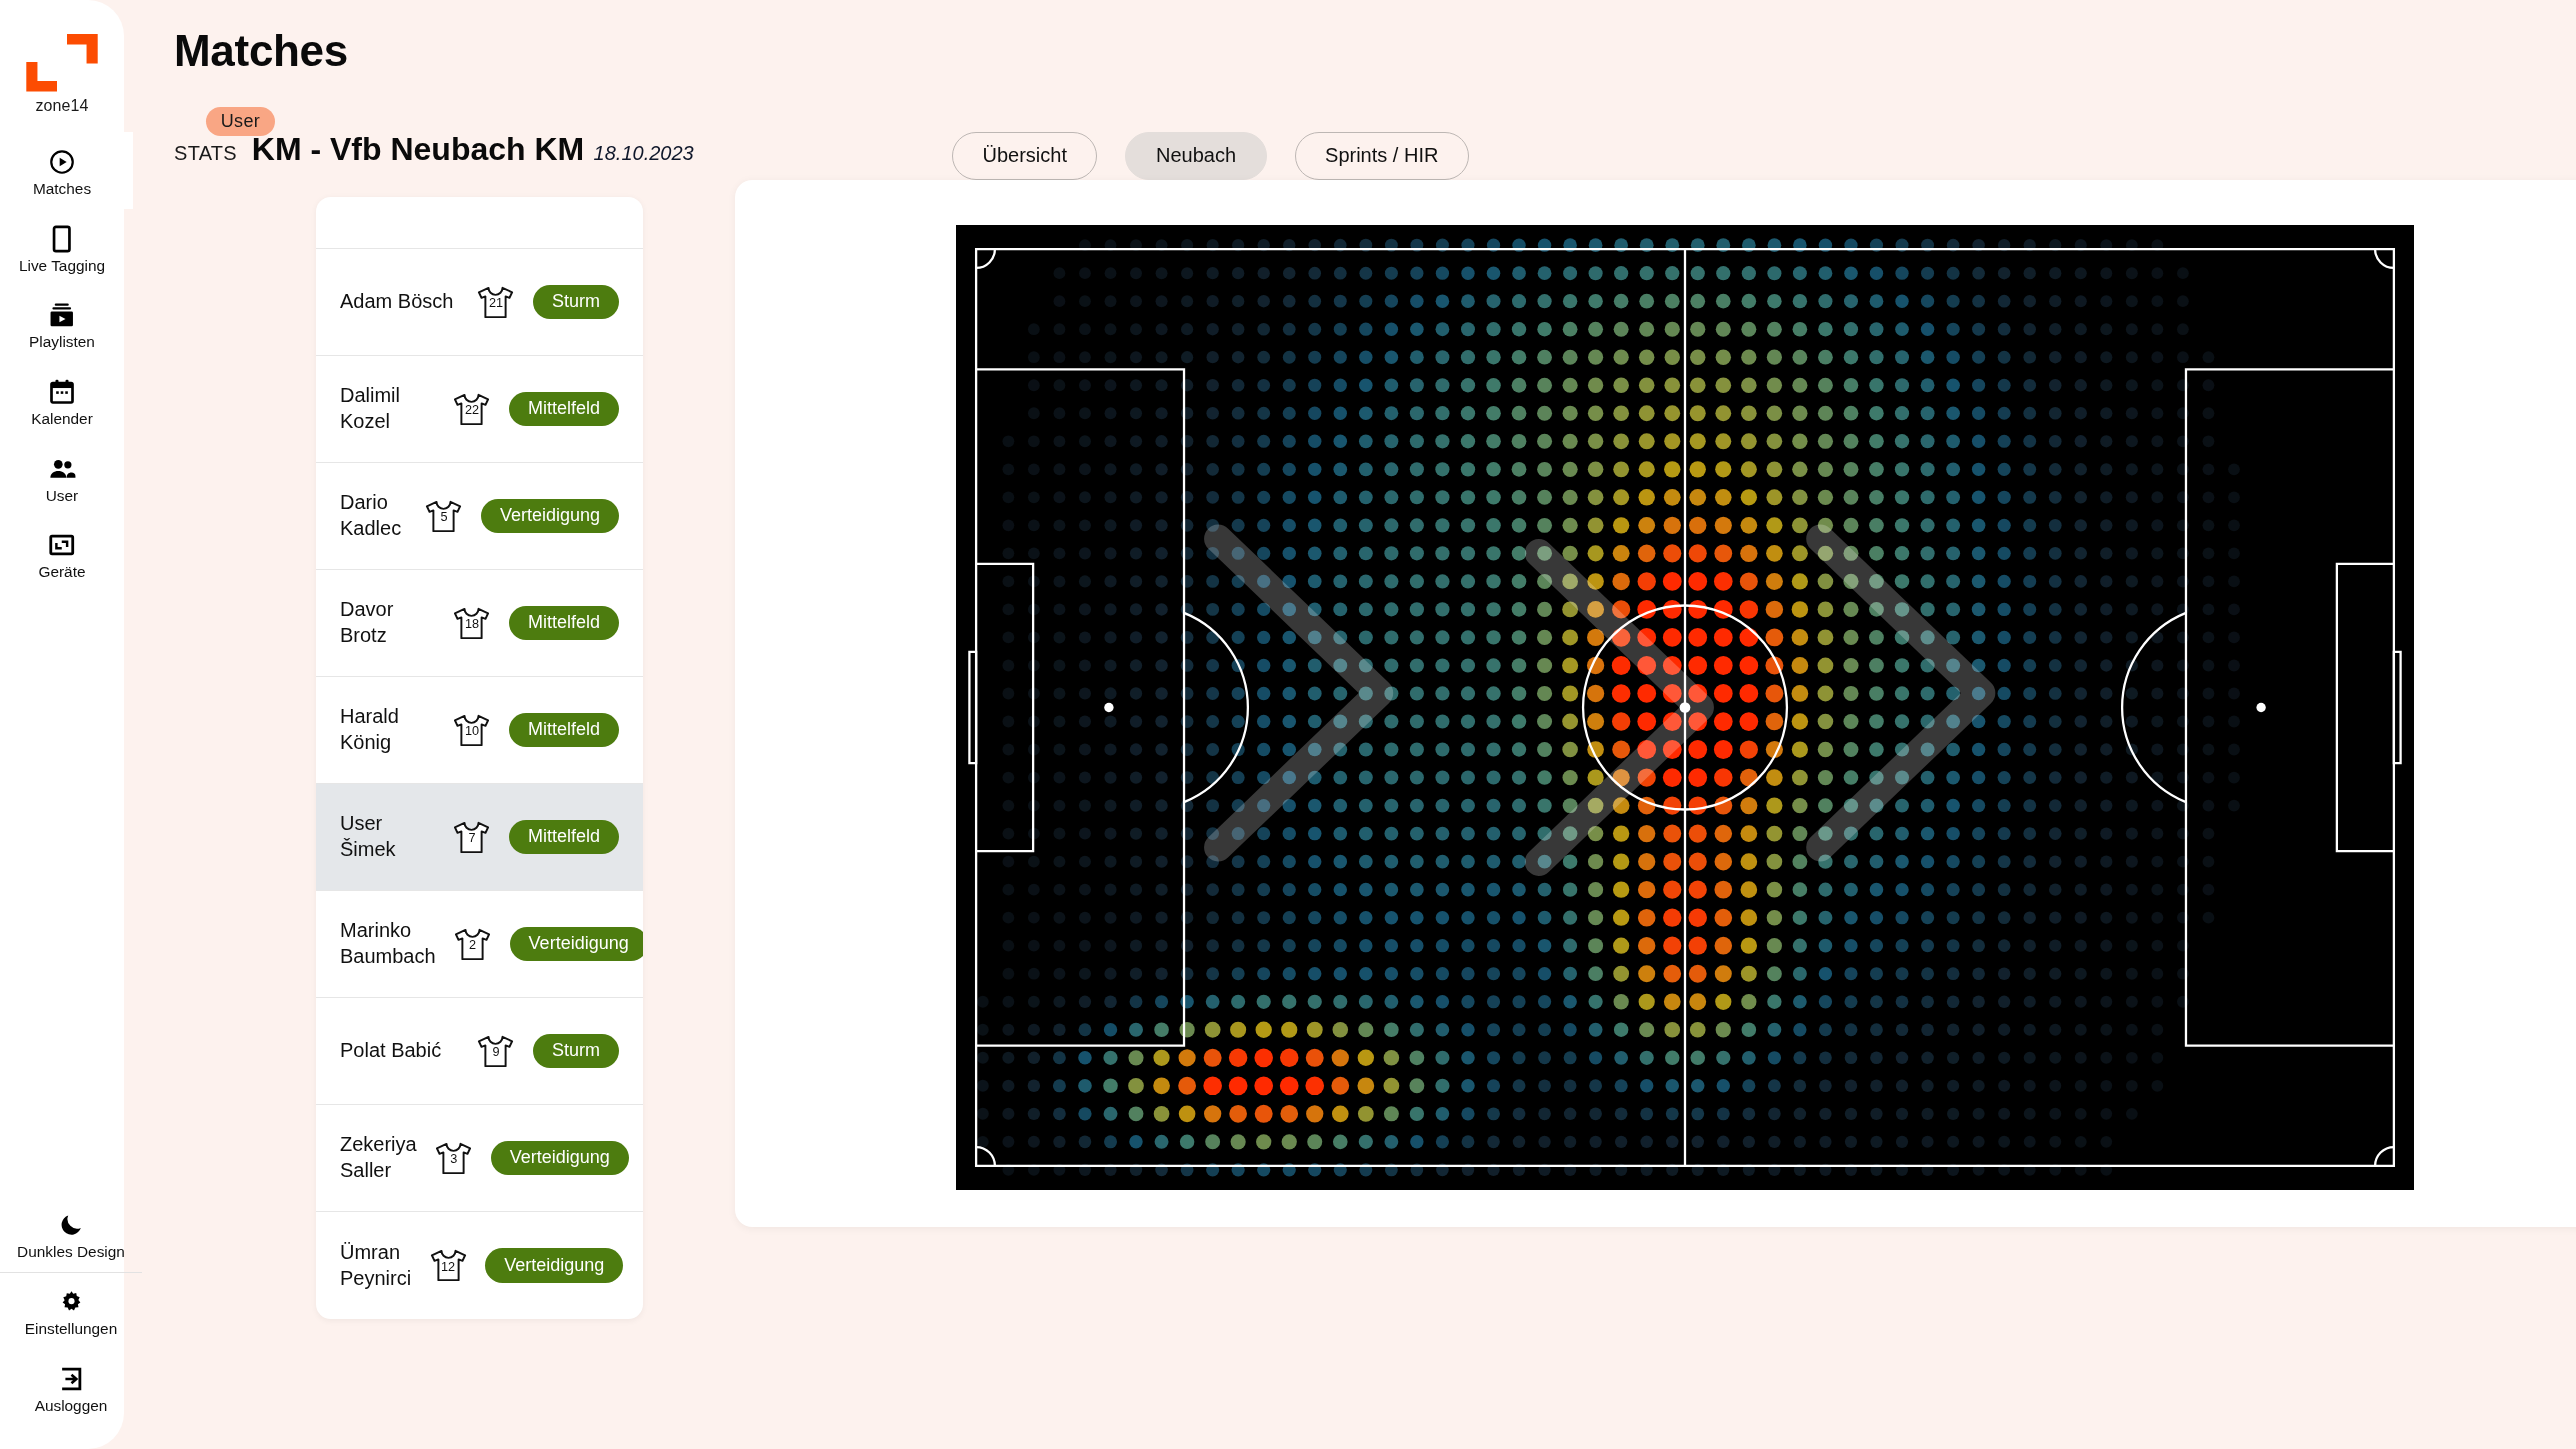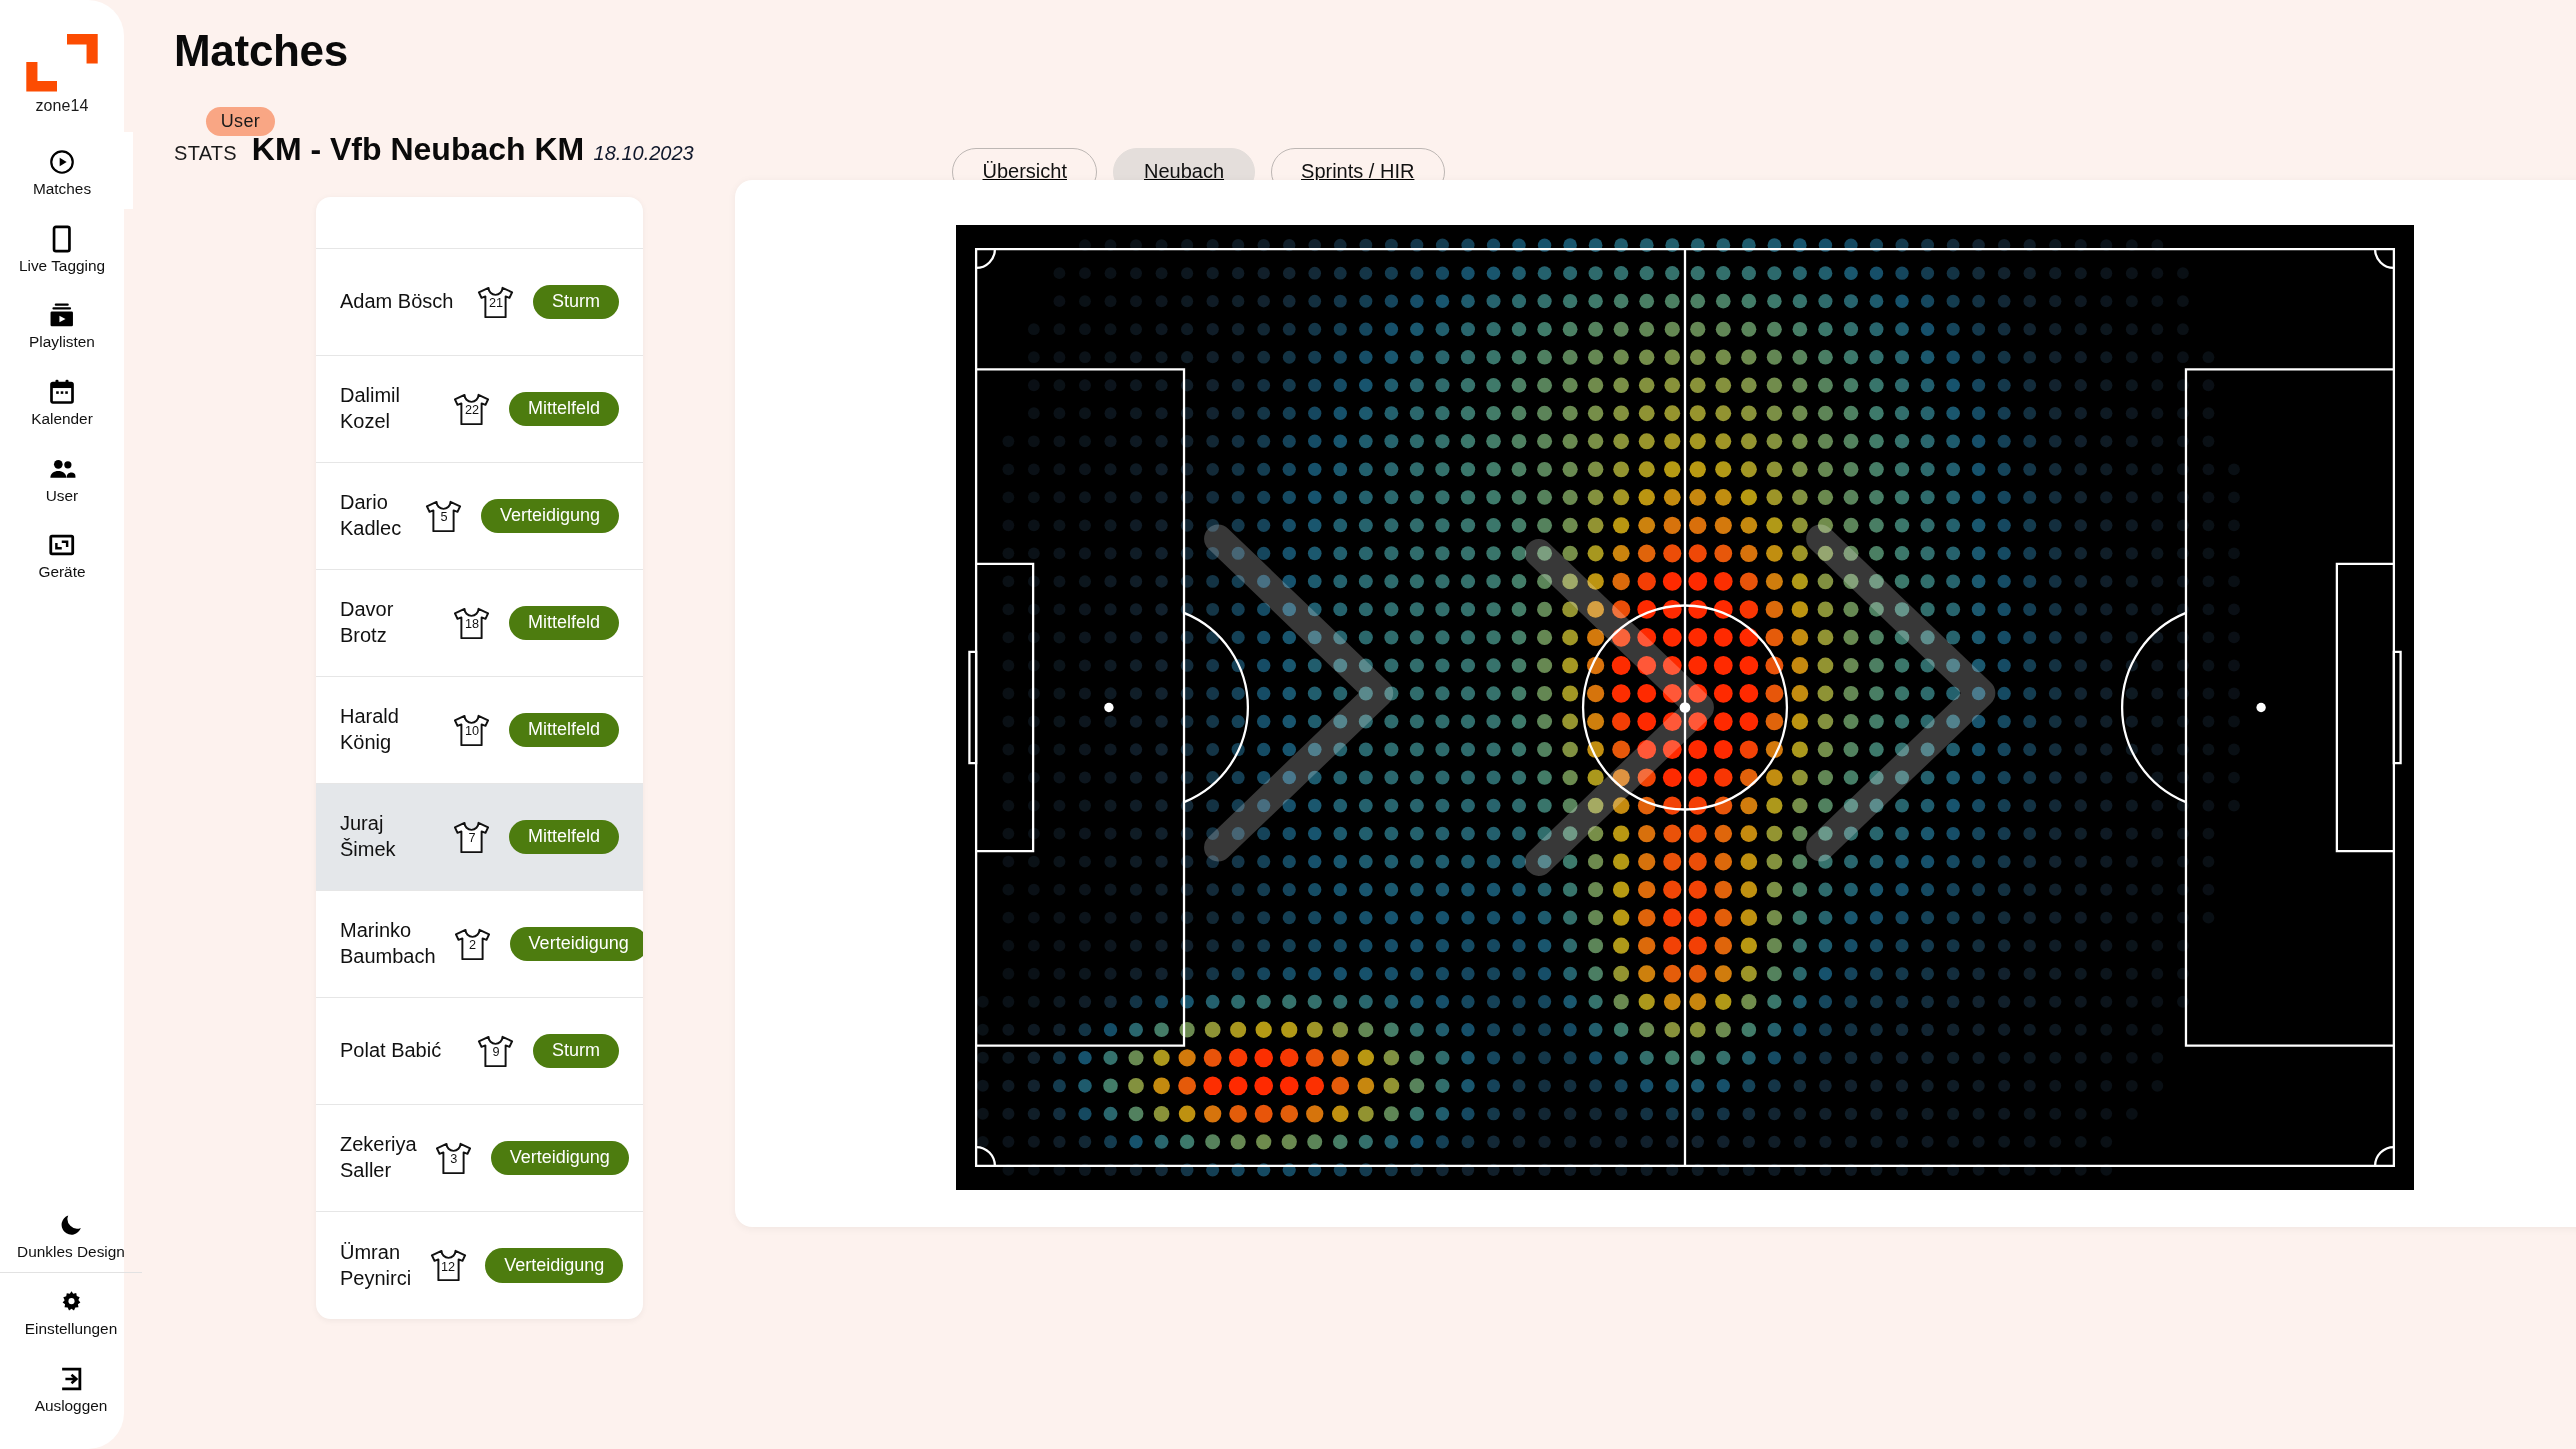--- a/index.html
+++ b/index.html
@@ -53,21 +53,21 @@
   .stats-word { font-size: 20px; color: #1A1A1A; letter-spacing: 0.3px; position: relative; }
   .beta-badge {
     position: absolute; left: 32px; top: -35px;
     background: #F9A684; color: #1A1A1A;
     font-size: 18px; border-radius: 19px; padding: 4.7px 14.8px 6px;
     line-height: 1;
   }
   .match-title { font-size: 32px; font-weight: bold; color: #0A0A0A; margin-left: 14.8px; }
   .match-date { font-size: 20px; color: #0f172a; margin-left: 9.4px; font-style: italic; }
 
-  .tabs { position: absolute; left: 810px; top: 148px; display: flex; gap: 16px; text-decoration: underline; }
+  .tabs { position: absolute; left: 810px; top: 132px; display: flex; gap: 28px; }
   .tab {
     border: 0.7px solid #BDB7B4; background: transparent; color: #111;
     font-size: 20px; border-radius: 27px; padding: 10.7px 29.5px 12px;
     cursor: pointer; font-family: "Liberation Sans", sans-serif; white-space: nowrap;
   }
   .tab.active { background: #E4DEDB; border-color: #E4DEDB; }
 
   
   .player-card {
     position: absolute; left: 174px; top: 197px;
@@ -298,21 +298,21 @@
           <div class="p-name">Harald König</div>
           <div class="p-jersey">
             <svg width="39" height="35" viewBox="0 0 30 27">
   <path d="M9.6 2.2 2.2 5.6l2 4.3 3.0-1.1v16.0h15.6V8.8l3.0 1.1 2-4.3-7.4-3.4a4.6 4.6 0 0 1-10.8 0z" fill="#FFFFFF" stroke="#111111" stroke-width="1.5" stroke-linejoin="round"></path>
             </svg>
             <span class="num">10</span>
           </div>
           <div class="p-pos"><span class="pos-badge">Mittelfeld</span></div>
         </div>
         <div class="player-row selected">
-          <div class="p-name">Juraj Šimek</div>
+          <div class="p-name">User Šimek</div>
           <div class="p-jersey">
             <svg width="39" height="35" viewBox="0 0 30 27">
   <path d="M9.6 2.2 2.2 5.6l2 4.3 3.0-1.1v16.0h15.6V8.8l3.0 1.1 2-4.3-7.4-3.4a4.6 4.6 0 0 1-10.8 0z" fill="#FFFFFF" stroke="#111111" stroke-width="1.5" stroke-linejoin="round"></path>
             </svg>
             <span class="num">7</span>
           </div>
           <div class="p-pos"><span class="pos-badge">Mittelfeld</span></div>
         </div>
         <div class="player-row">
           <div class="p-name">Marinko Baumbach</div>

